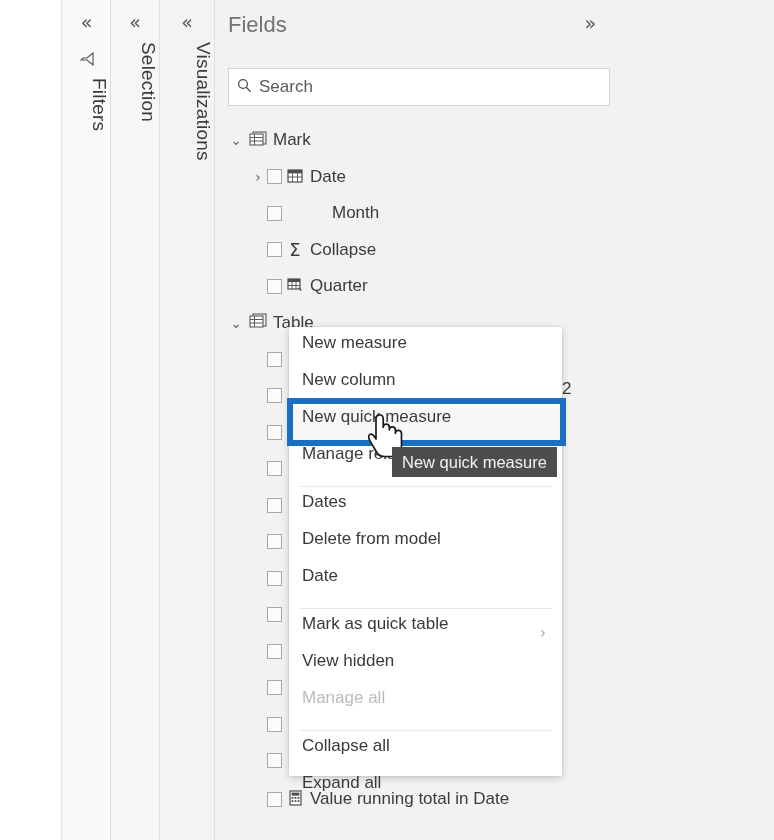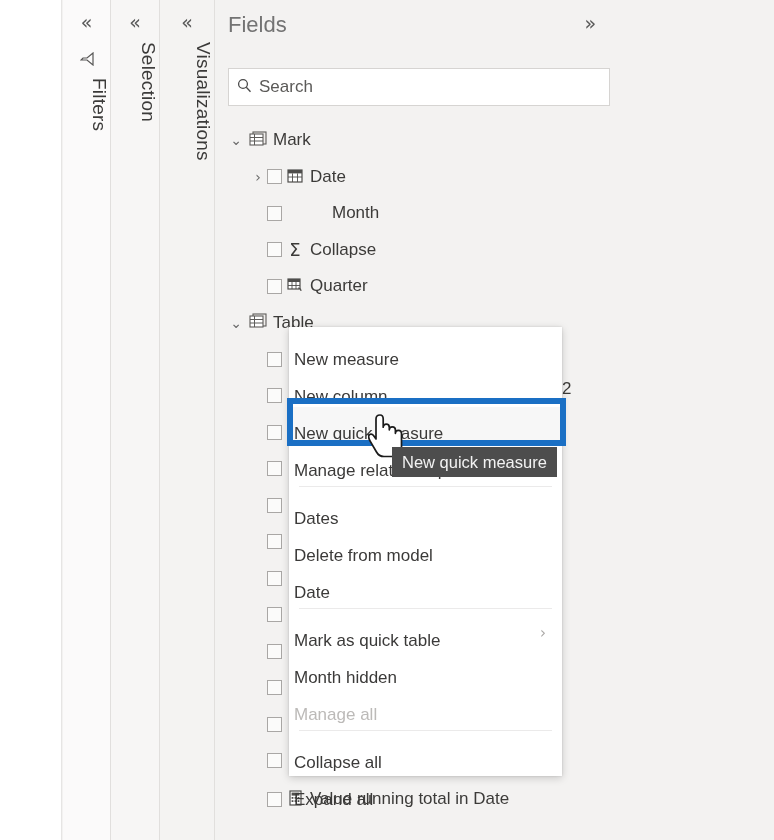--- a/index.html
+++ b/index.html
@@ -137,22 +137,22 @@
     left: 289px; top: 327px;
     width: 273px; height: 449px;
     background: #ffffff;
     box-shadow: 0 1.6px 8px rgba(0,0,0,.18), 0 0.3px 2px rgba(0,0,0,.12);
     z-index: 30;
     padding: 6px 0;
   }
   .mi {
     position: relative;
     height: 37px;
-    display: flex; align-items: flex-end;
-    padding-left: 5px;
+    display: flex; align-items: flex-start;
+    padding-left: 13px;
     font-size: 17px;
     color: #3b3a39;
     white-space: nowrap;
   }
   .mi.disabled { color: #bcbab8; }
   .mi .submenu-arrow {
     position: absolute; right: 16px; top: 50%;
     transform: translateY(-50%);
     font-size: 15px; color: #a8a6a4;
     font-family: "DejaVu Sans", sans-serif;
@@ -420,21 +420,21 @@
       </div>
       <div class="mi">
         <span>Date</span>
       </div>
       <div class="msep"></div>
       <div class="mi">
         <span>Mark as quick table</span>
         <span class="submenu-arrow">›</span>
       </div>
       <div class="mi">
-        <span>Month hidden</span>
+        <span>View hidden</span>
       </div>
       <div class="mi disabled">
         <span>Manage all</span>
       </div>
       <div class="msep"></div>
       <div class="mi">
         <span>Collapse all</span>
       </div>
       <div class="mi">
         <span>Expand all</span>

